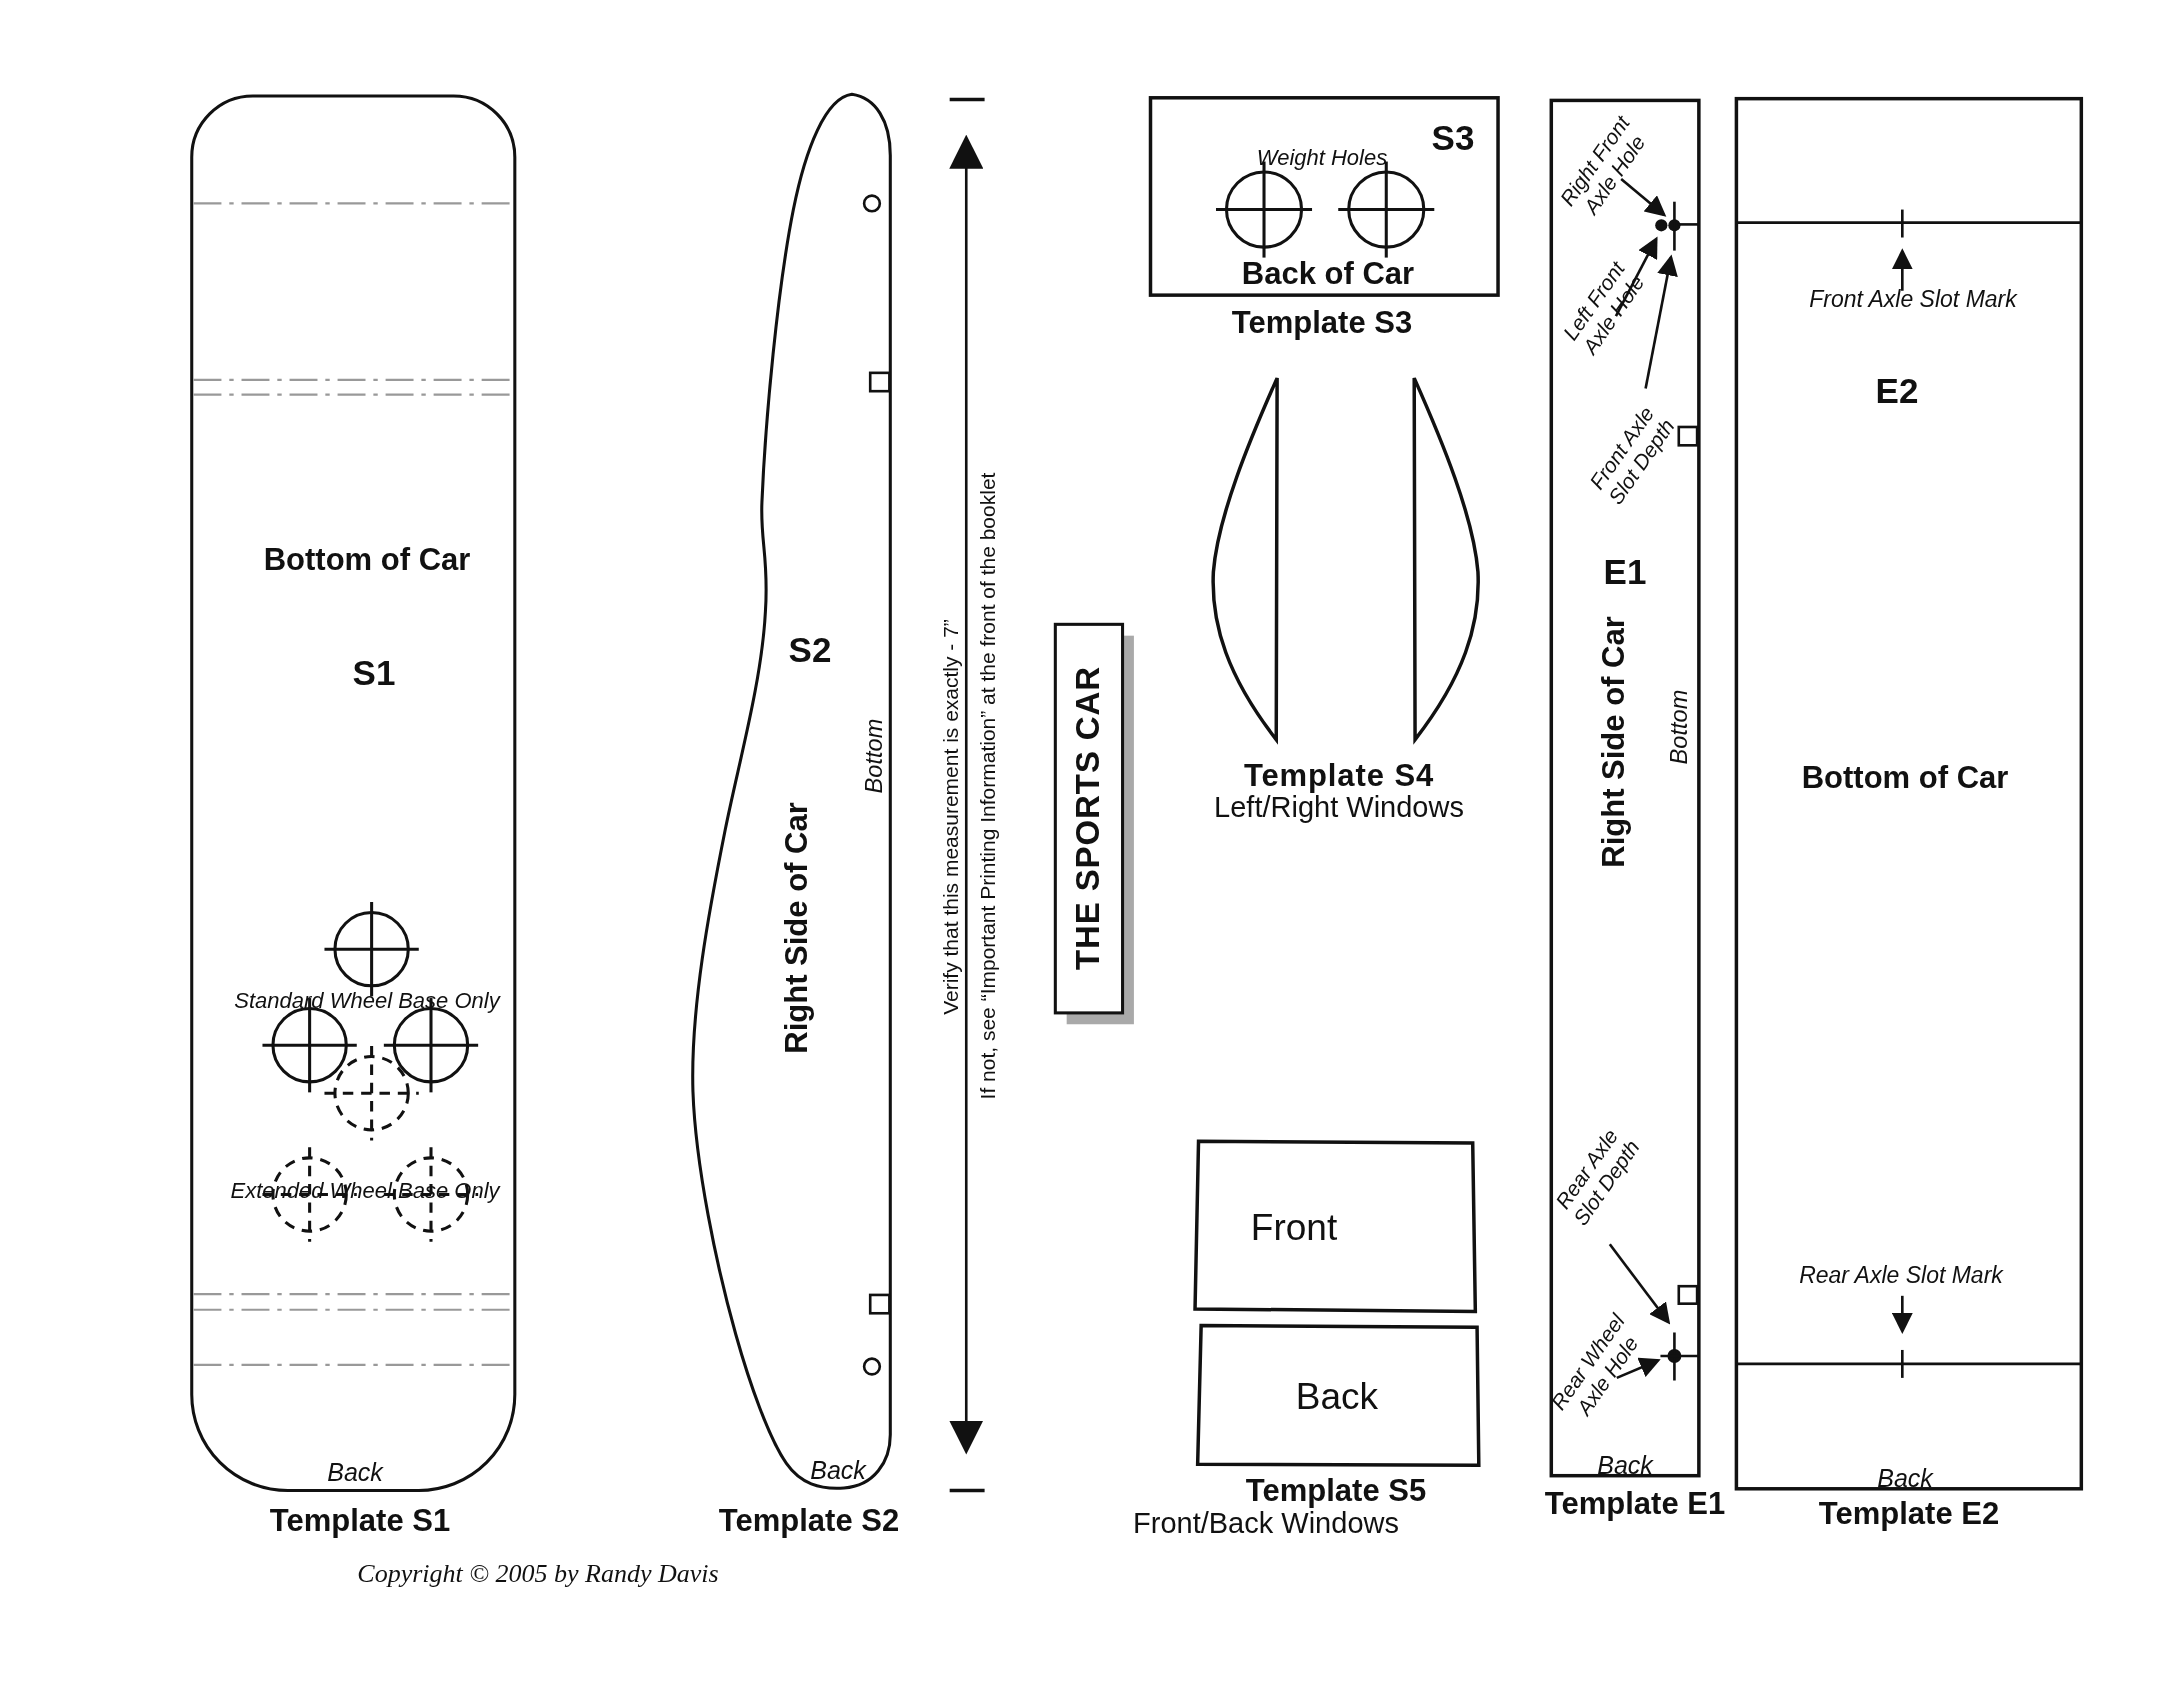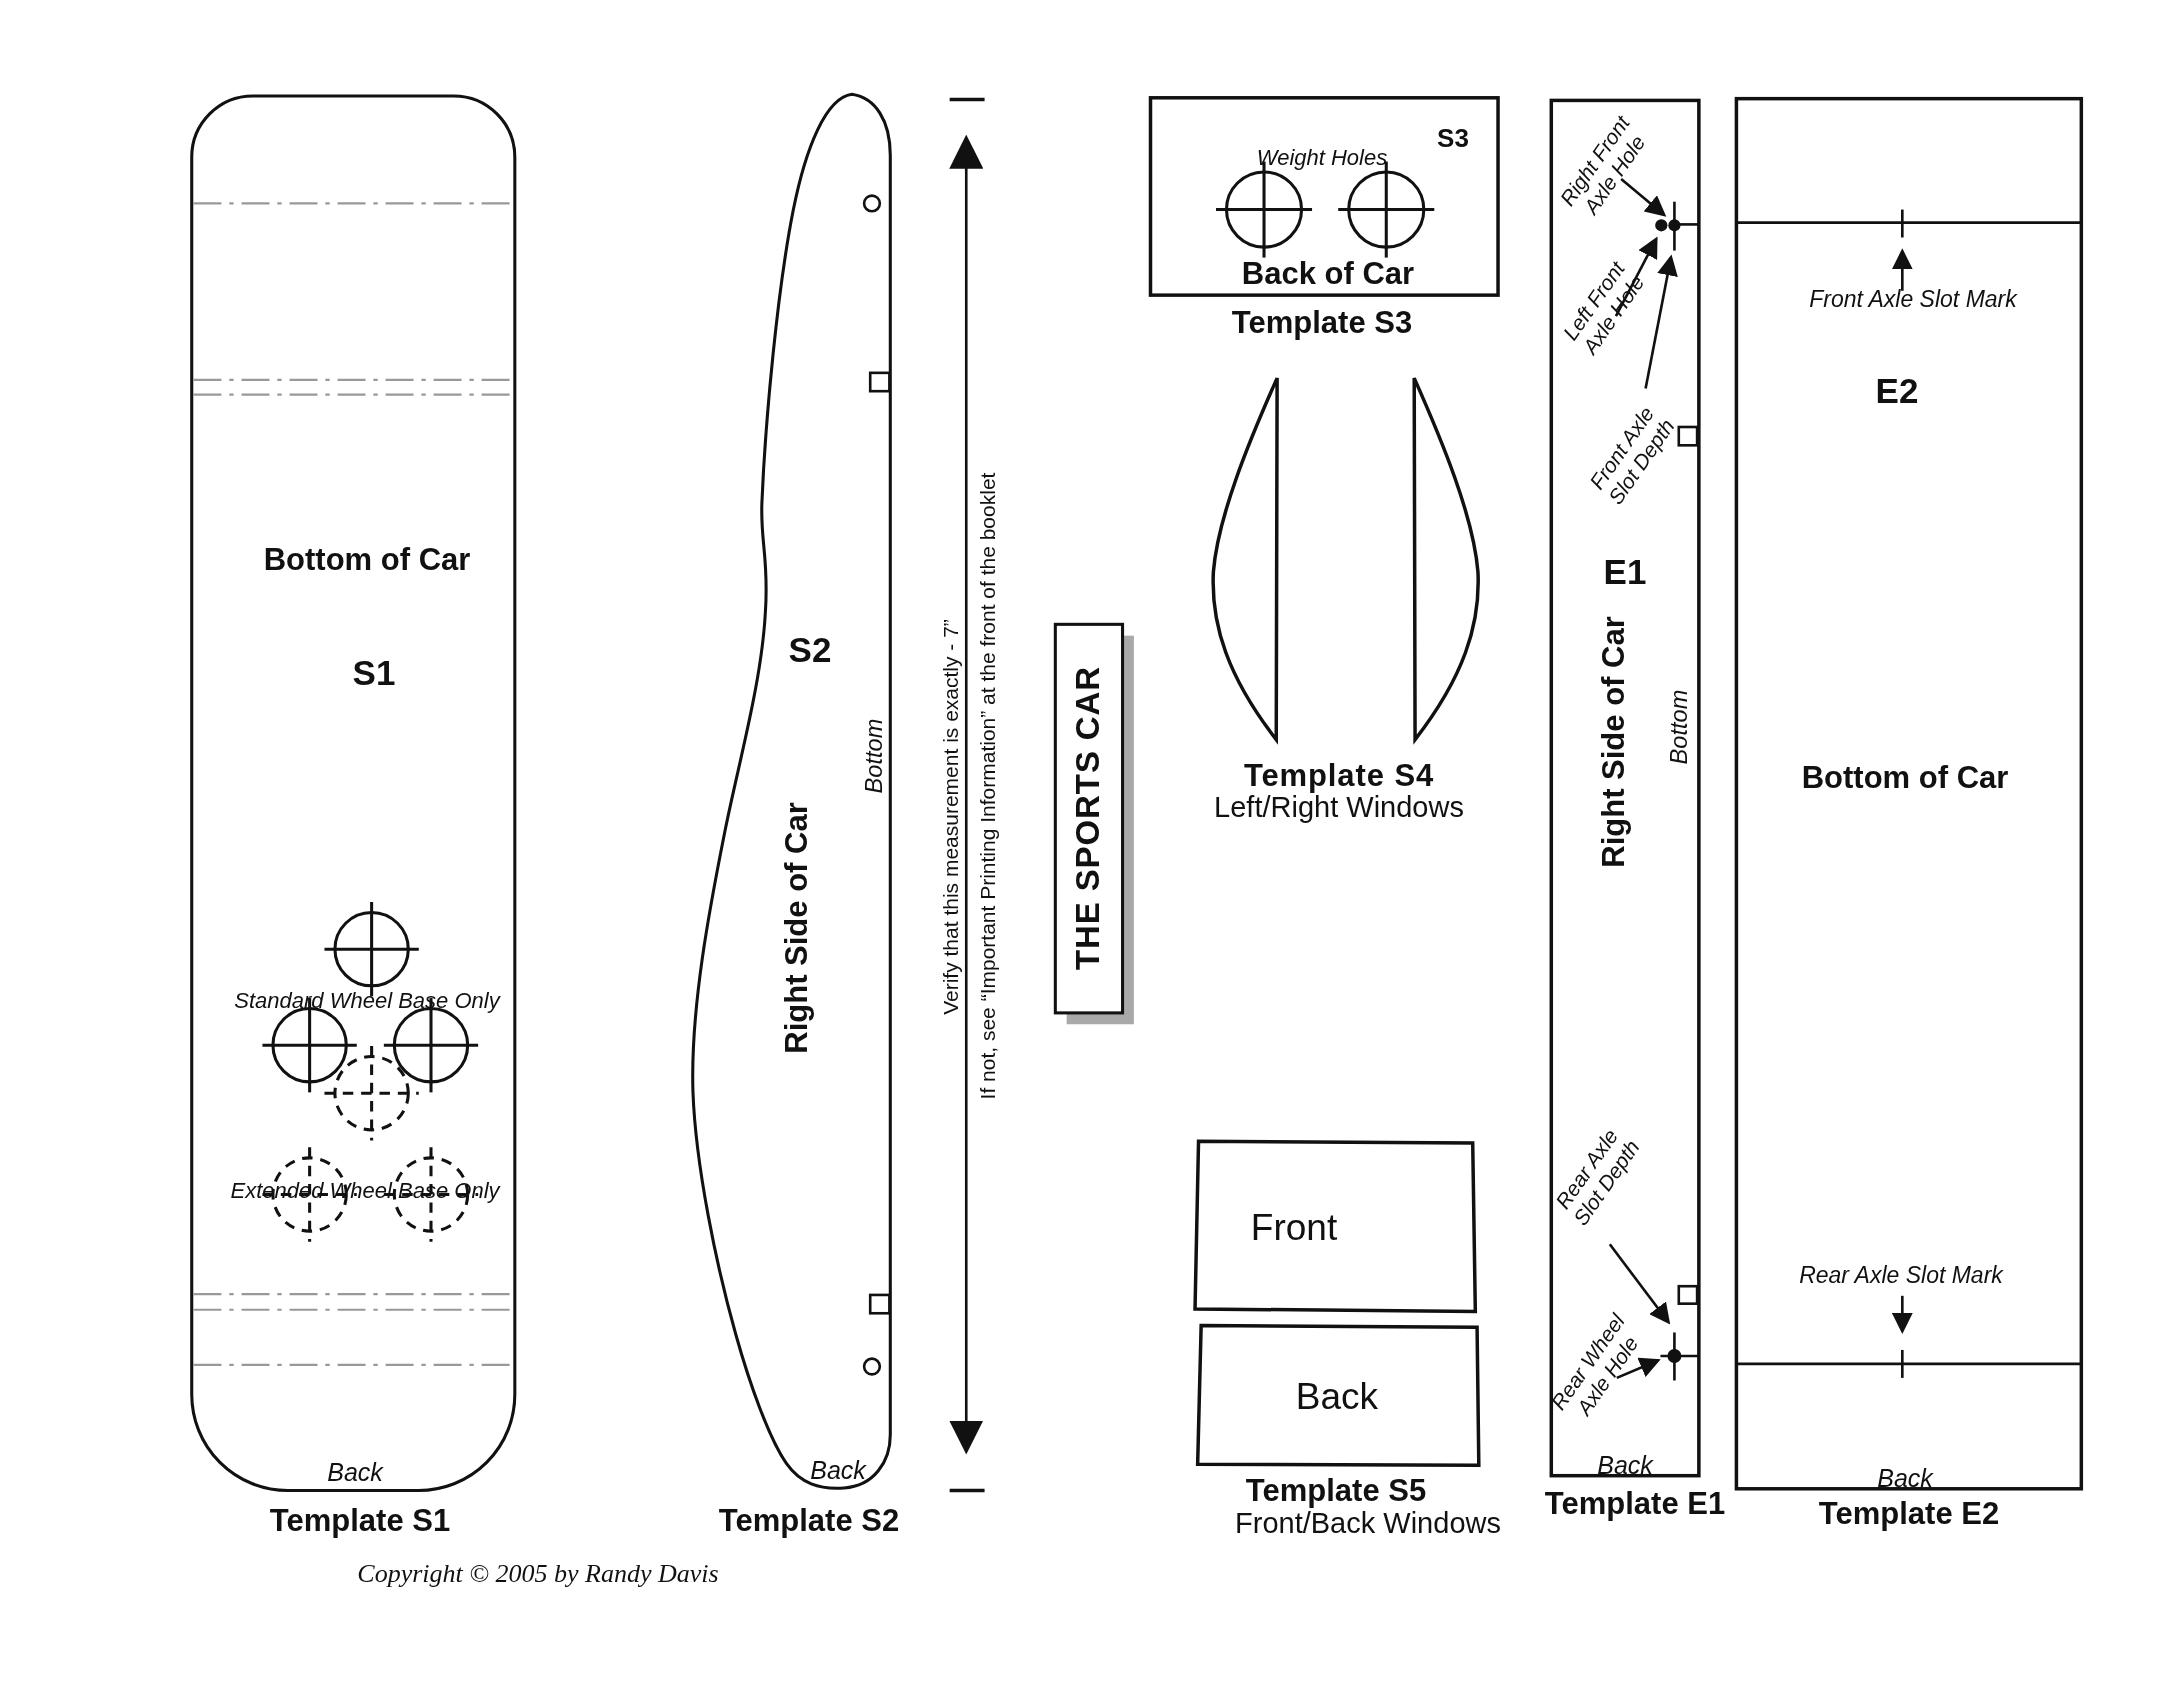--- a/index.html
+++ b/index.html
@@ -164,32 +164,32 @@
   <div class="t i r90" style="left:875px;top:756px;font-size:23.6px;">Bottom</div>
   <div class="t b r90" style="left:797px;top:928px;font-size:31px;">Right Side of Car</div>
   <div class="t i" style="left:838px;top:1471px;font-size:25px;">Back</div>
   <div class="t b" style="left:809px;top:1521px;font-size:31px;">Template S2</div>
 
   <div class="t r90" style="left:951px;top:817px;font-size:21px;">Verify that this measurement is exactly - 7”</div>
   <div class="t r90" style="left:988px;top:786px;font-size:21px;">If not, see “Important Printing Information” at the front of the booklet</div>
 
   <div class="t b r90" style="left:1088px;top:818px;font-size:33px;letter-spacing:0.9px;">THE SPORTS CAR</div>
 
-  <div class="t b" style="left:1453px;top:138px;font-size:26px;">S3</div>
+  <div class="t b" style="left:1453px;top:138px;font-size:35px;">S3</div>
   <div class="t i" style="left:1322px;top:158px;font-size:22px;">Weight Holes</div>
   <div class="t b" style="left:1328px;top:274px;font-size:31px;">Back of Car</div>
   <div class="t b" style="left:1322px;top:323px;font-size:31px;">Template S3</div>
 
   <div class="t b" style="left:1339px;top:776px;font-size:31px;letter-spacing:0.9px;">Template S4</div>
   <div class="t" style="left:1339px;top:808px;font-size:29px;">Left/Right Windows</div>
 
   <div class="t" style="left:1258px;top:1228px;font-size:37px;margin-left:36px;">Front</div>
   <div class="t" style="left:1337px;top:1397px;font-size:37px;">Back</div>
   <div class="t b" style="left:1336px;top:1491px;font-size:31px;">Template S5</div>
-  <div class="t" style="left:1368px;top:1524px;font-size:29px;">Front/Back Windows</div>
+  <div class="t" style="left:1266px;top:1524px;font-size:29px;">Front/Back Windows</div>
 
   <div class="t i d55" style="left:1605px;top:168px;font-size:21px;">Right Front
 Axle Hole</div>
   <div class="t i d55" style="left:1604px;top:308px;font-size:21px;">Left Front
 Axle Hole</div>
   <div class="t i d55" style="left:1632px;top:455px;font-size:21px;">Front Axle
 Slot Depth</div>
   <div class="t b" style="left:1625px;top:572px;font-size:35px;">E1</div>
   <div class="t b r90" style="left:1614px;top:742px;font-size:31px;">Right Side of Car</div>
   <div class="t i r90" style="left:1680px;top:727px;font-size:23.6px;">Bottom</div>

